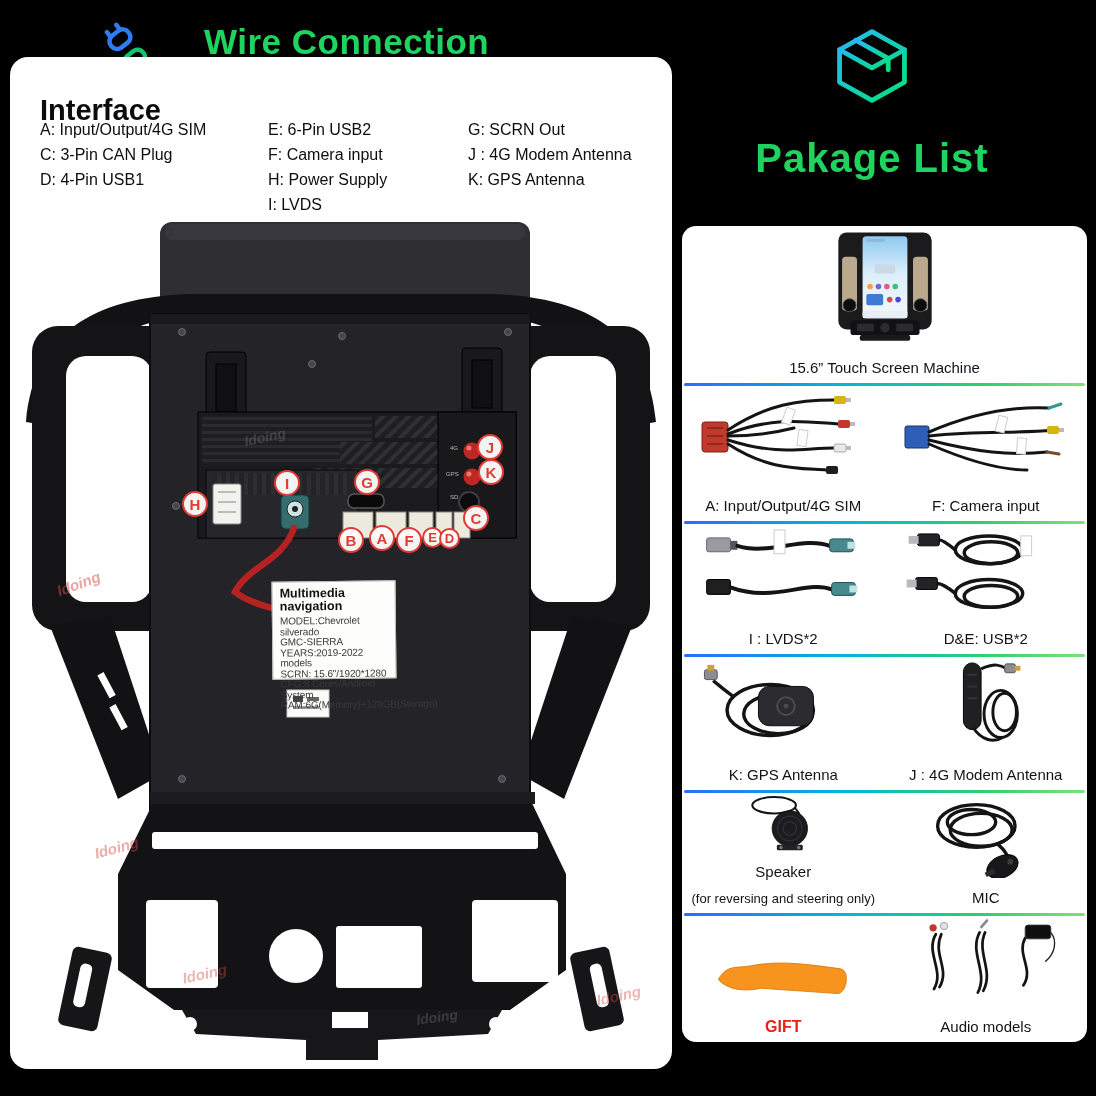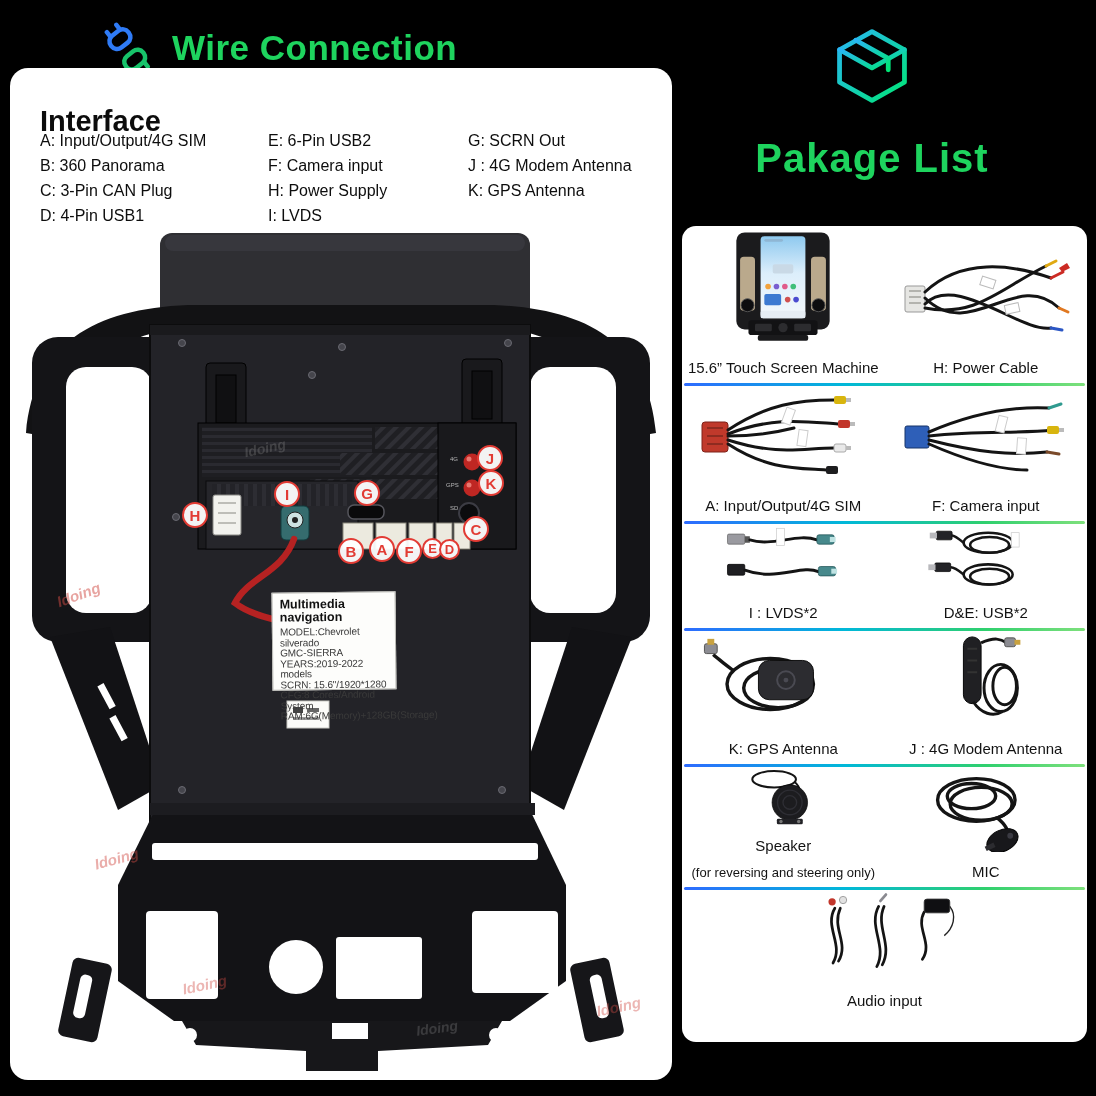--- a/index.html
+++ b/index.html
@@ -1,25 +1,25 @@
 <!DOCTYPE html>
 <html><head>
 <meta charset="utf-8">
 <style>
   html,body{margin:0;padding:0;background:#000;}
   .stage{position:relative;width:1096px;height:1096px;background:#000;overflow:hidden;
          font-family:"Liberation Sans",sans-serif;}
   
-  .wire-header{position:absolute;left:100px;top:22px;display:flex;align-items:center;gap:20px;}
+  .wire-header{position:absolute;left:100px;top:22px;display:flex;gap:52px;}
   .wire-title{font-size:35px;font-weight:bold;color:#1ed45e;letter-spacing:.5px;}
   .pkg-header{position:absolute;left:752px;top:24px;width:240px;display:flex;flex-direction:column;align-items:center;gap:28px;}
   .pkg-title{font-size:40px;font-weight:bold;color:#1ed45e;letter-spacing:1px;}
   
   .card{position:absolute;background:#fff;}
-  .interface-card{left:10px;top:68px;width:662px;height:1012px;border-radius:18px;text-decoration:underline;}
+  .interface-card{left:10px;top:57px;width:662px;height:1012px;border-radius:18px;text-decoration:underline;}
   .if-title{position:absolute;left:30px;top:18px;font-size:29px;font-weight:bold;color:#0c0c0c;}
   .legend{position:absolute;left:30px;top:60px;display:flex;color:#0d0d0d;}
   .legend .col{display:flex;flex-direction:column;}
   .legend .col1{width:228px;}
   .legend .col2{width:200px;}
   .legend span{font-size:16px;line-height:25px;white-space:nowrap;}
   
   .photo-svg{position:absolute;left:0px;top:157px;}
   .lbl{position:absolute;width:26px;height:26px;border-radius:50%;background:rgba(255,255,255,.95);
        border:2px solid #e23b34;color:#e23b34;font-weight:bold;font-size:15px;
@@ -31,21 +31,21 @@
   .sticker .st-title{font-size:12.5px;font-weight:bold;color:#111;line-height:13px;margin-bottom:3px;}
   .sticker .st-line{font-size:10px;color:#3a3a3a;line-height:10.5px;letter-spacing:-.1px;}
   .wm{position:absolute;font-weight:bold;font-style:italic;pointer-events:none;}
   .wm.red{color:#d14b44;}
   .wm.gray{color:#8d8d8d;}
   .wm.white{color:#ffffff;}
   
   .package-card{left:682px;top:226px;width:405px;height:816px;border-radius:14px;
                 display:flex;flex-direction:column;overflow:hidden;}
   .pkg-row{display:flex;}
-  .r1{height:157px;}.r2{height:135px;}.r3{height:104px;}.r4{height:133px;}.r5{height:120px;}.r6{height:126px;}
+  .r1{height:157px;}.r2{height:135px;}.r3{height:130px;}.r4{height:133px;}.r5{height:120px;}.r6{height:126px;}
   .pkg-cell{flex:1;display:flex;flex-direction:column;align-items:center;justify-content:flex-end;
             padding-bottom:6px;gap:12px;position:relative;}
   .cap{font-size:15px;color:#131313;text-align:center;line-height:1.12;}
   .cap.sub{font-size:13px;}
   .cap.gift{color:#e8221a;font-weight:bold;font-size:16px;}
   .divider{height:3px;margin:0 2px;border-radius:2px;flex:0 0 auto;
            background:linear-gradient(90deg,#2e6bff 0%,#00b8d9 40%,#2fd06e 75%,#7ee07c 100%);}
 </style>
 </head>
 <body>
@@ -85,21 +85,20 @@
     </svg>
     <span class="pkg-title">Pakage List</span>
   </div>
 
   <section class="card interface-card">
     <h1 class="if-title">Interface</h1>
 
     <div class="legend">
       <div class="col col1">
         <span>A: Input/Output/4G SIM</span>
-        <span>B: 360 Panorama</span>
         <span>C: 3-Pin CAN Plug</span>
         <span>D: 4-Pin USB1</span>
       </div>
       <div class="col col2">
         <span>E: 6-Pin USB2</span>
         <span>F: Camera input</span>
         <span>H: Power Supply</span>
         <span>I: LVDS</span>
       </div>
       <div class="col col3">
@@ -308,40 +307,20 @@
           </g>
           <rect x="51" y="88" width="48" height="8" rx="2" fill="#e7eef4"></rect>
           <rect x="38" y="98" width="74" height="16" rx="3" fill="#121214"></rect>
           <rect x="45" y="102" width="18" height="8" rx="1.5" fill="#2c2c2f"></rect>
           <rect x="87" y="102" width="18" height="8" rx="1.5" fill="#2c2c2f"></rect>
           <circle cx="75" cy="106" r="5" fill="#2c2c2f"></circle>
           <rect x="48" y="114" width="54" height="6" rx="2" fill="#1a1a1c"></rect>
         </svg>
         <div class="cap">15.6” Touch Screen Machine</div>
       </div>
-      <div class="pkg-cell">
-        <svg width="170" height="100" viewBox="0 0 170 100">
-          <rect x="4" y="38" width="20" height="26" rx="2" fill="#e6e6e3" stroke="#999"></rect>
-          <path d="M8,43 h12 M8,49 h12 M8,55 h12" stroke="#b3b3ae" stroke-width="2"></path>
-          <g fill="none" stroke="#141414" stroke-width="3" stroke-linecap="round">
-            <path d="M24,44 C60,10 110,16 150,30"></path>
-            <path d="M24,50 C70,95 115,20 158,60"></path>
-            <path d="M24,56 C55,25 120,85 150,80"></path>
-            <path d="M24,60 C75,70 100,40 145,18"></path>
-          </g>
-          <path d="M150,30 l12,-6" stroke="#cc2b24" stroke-width="3" stroke-linecap="round"></path>
-          <path d="M145,18 l10,-5" stroke="#e0a912" stroke-width="3" stroke-linecap="round"></path>
-          <path d="M158,60 l9,4" stroke="#e07820" stroke-width="3" stroke-linecap="round"></path>
-          <path d="M150,80 l11,2" stroke="#2b56c4" stroke-width="3" stroke-linecap="round"></path>
-          <path d="M158,20 l8,-5 l3,5 l-8,4 Z" fill="#cc2b24"></path>
-          <rect x="80" y="30" width="14" height="9" fill="#fff" stroke="#bbb" transform="rotate(18 87 34)"></rect>
-          <rect x="104" y="56" width="14" height="9" fill="#fff" stroke="#bbb" transform="rotate(-12 111 60)"></rect>
-        </svg>
-        <div class="cap">H: Power Cable</div>
-      </div>
     </div>
     <div class="divider"></div>
 
     <div class="pkg-row r2">
       <div class="pkg-cell">
         <svg width="170" height="100" viewBox="0 0 170 100">
           <rect x="4" y="36" width="26" height="30" rx="3" fill="#c0392b" stroke="#7e221a"></rect>
           <path d="M9,42 h16 M9,50 h16 M9,58 h16" stroke="#8e2b20" stroke-width="2"></path>
           <g fill="none" stroke="#141414" stroke-width="3" stroke-linecap="round">
             <path d="M30,44 C70,18 100,14 136,14"></path>
@@ -485,32 +464,40 @@
           <circle cx="110" cy="71" r="3" fill="#3a3a42"></circle>
           <rect x="84" y="80" width="10" height="5" fill="#2c2c30" transform="rotate(-25 89 82)"></rect>
         </svg>
         <div class="cap">MIC</div>
       </div>
     </div>
     <div class="divider"></div>
 
     <div class="pkg-row r6">
       <div class="pkg-cell">
+        <svg width="160" height="62" viewBox="0 0 170 70">
+          <path d="M12,40 C22,22 34,28 52,24 C84,18 120,24 150,28 C160,30 158,52 148,56 L60,50 C42,54 22,52 12,40 Z" fill="#f7941d" stroke="#d97b0a"></path>
+          <polygon points="14,26 2,22 12,38" fill="#ffffff"></polygon>
+        </svg>
+        <span class="wm white" style="position:absolute;left:58px;top:22px;font-size:13px;opacity:.55;transform:rotate(-6deg);">Idoing</span>
+        <div class="cap gift">GIFT</div>
+      </div>
+      <div class="pkg-cell">
         <svg width="170" height="92" viewBox="0 0 170 100">
           <g fill="none" stroke="#141414" stroke-width="3" stroke-linecap="round">
             <path d="M30,20 C18,40 40,60 28,80"></path>
             <path d="M36,20 C26,42 46,58 34,78"></path>
             <path d="M78,18 C66,40 88,62 76,84"></path>
             <path d="M84,18 C74,40 94,60 82,82"></path>
             <path d="M128,24 C118,42 138,58 126,76"></path>
           </g>
           <circle cx="27" cy="13" r="4" fill="#c2362b"></circle>
             <circle cx="39" cy="11" r="4" fill="#e2e2e2" stroke="#999"></circle>
           <path d="M80,12 l6,-7" stroke="#8a8a90" stroke-width="3" stroke-linecap="round"></path>
           <rect x="128" y="10" width="28" height="15" rx="3" fill="#0f0f12" stroke="#333"></rect>
           <path d="M156,18 C164,28 160,42 150,50" fill="none" stroke="#222" stroke-width="1.5"></path>
         </svg>
-        <div class="cap">Audio input</div>
+        <div class="cap">Audio models</div>
       </div>
     </div>
 
   </section>
 </div>
 
 </body></html>

